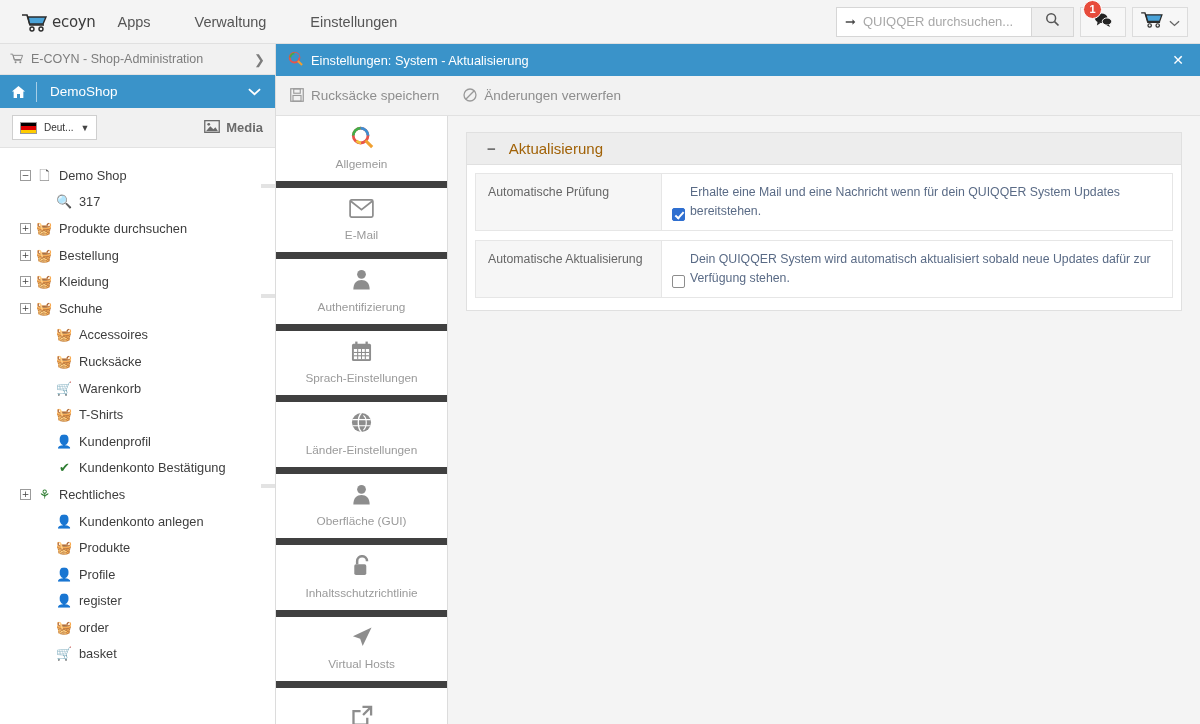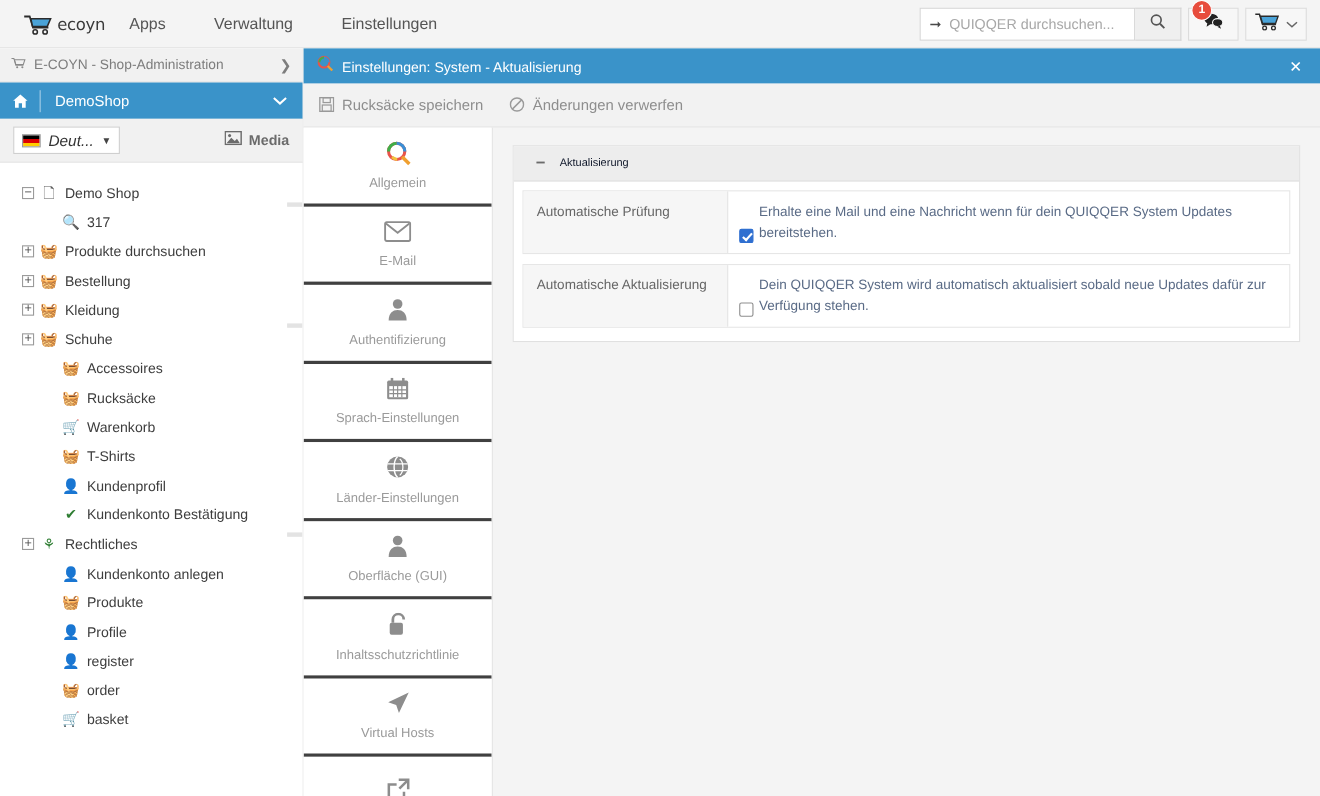--- a/index.html
+++ b/index.html
@@ -112,21 +112,21 @@
   }
   .lang-select {
     display: flex; align-items: center; gap: 7px;
     background: #fff; border: 1px solid #cfcfcf;
     height: 25px; padding: 0 7px; cursor: pointer;
   }
   .flag-de {
     width: 17px; height: 12px; border: 1px solid #999;
     background: linear-gradient(to bottom, #000 0 33.3%, #d00 33.3% 66.6%, #fc0 66.6% 100%);
   }
-  .lang-select .txt { font-size: 14px; color: #333; font-style: italic; }
+  .lang-select .txt { font-size: 10px; color: #333; }
   .lang-select .ar { font-size: 9px; color: #444; }
   .media-btn {
     margin-left: auto; display: flex; align-items: center; gap: 6px;
     cursor: pointer;
   }
   .media-btn .txt { font-size: 13px; font-weight: bold; color: #6b6b6b; }
 
   
   #tree {
     padding: 14px 0 0 0; height: 576px; overflow: hidden;
@@ -185,21 +185,21 @@
     display: flex;
   }
 
   
   #cat-strip {
     width: 172px; height: 608px;
     background: #fff; border-right: 1px solid #dcdcdc;
     overflow: hidden;
   }
   .cat-item {
-    height: 71.5px; border-bottom: 3px solid #404040;
+    height: 71.5px; border-bottom: 7px solid #404040;
     display: flex; flex-direction: column;
     align-items: center; justify-content: center; gap: 9px;
     cursor: pointer; background: #fff;
   }
   .cat-ico {
     height: 22px; display: flex; align-items: center; justify-content: center;
     color: #8b8b8b;
   }
   .cat-label { font-size: 11.8px; color: #9a9a9a; text-align: center; }
 
@@ -213,21 +213,21 @@
   }
   .box-head {
     height: 32px; background: #ededed;
     border-bottom: 1px solid #e0e0e0;
     display: flex; align-items: center; gap: 13px;
     padding: 0 20px; cursor: pointer;
   }
   .box-head .minus {
     color: #6b6b6b; font-size: 15px; font-weight: bold; line-height: 1;
   }
-  .box-head .title { font-size: 10px; color: #0f172a; }
+  .box-head .title { font-size: 15px; color: #a16207; }
   .box-inner { padding: 8px 8px 12px 8px; }
   .setting-row {
     display: flex; border: 1px solid #e6e6e6; margin-bottom: 9px;
   }
   .setting-row:last-child { margin-bottom: 0; }
   .row-label {
     width: 186px; flex: none; background: #f6f6f6;
     border-right: 1px solid #e6e6e6;
     font-size: 12.3px; color: #666;
     padding: 11px 12px;

